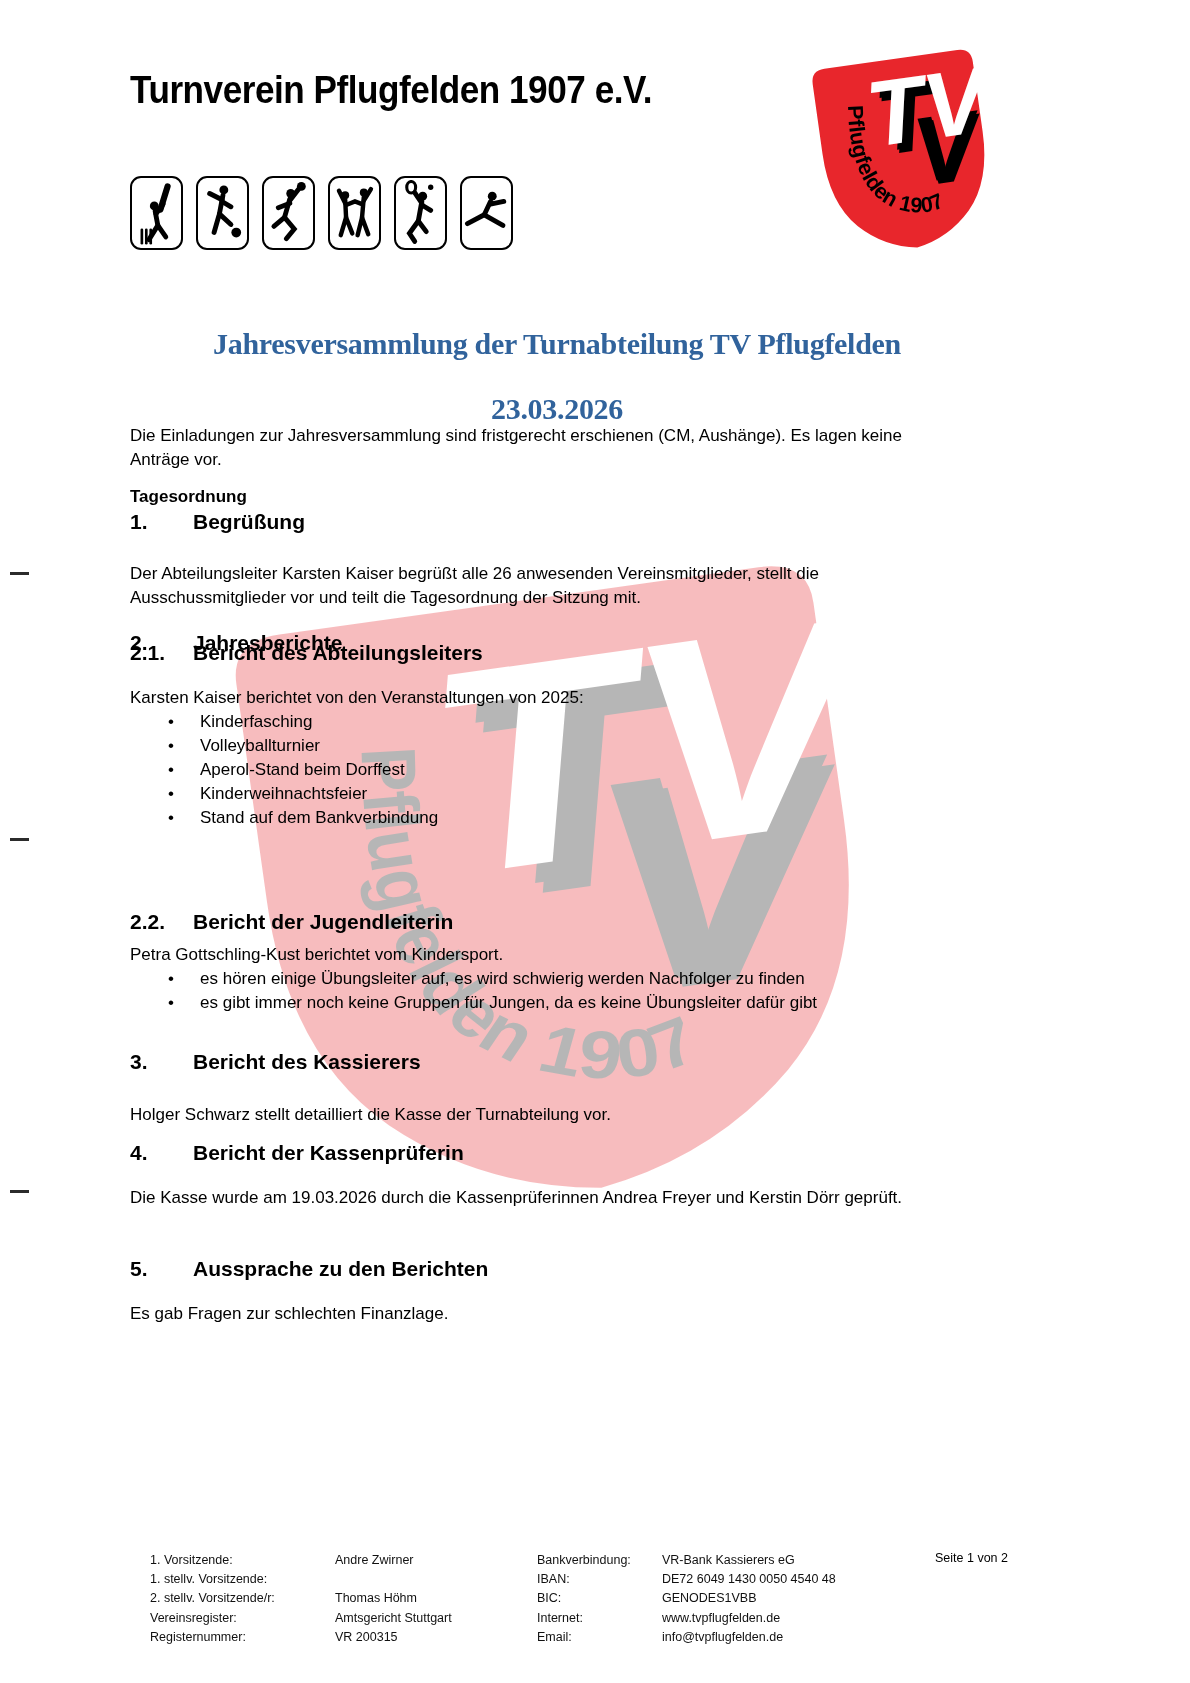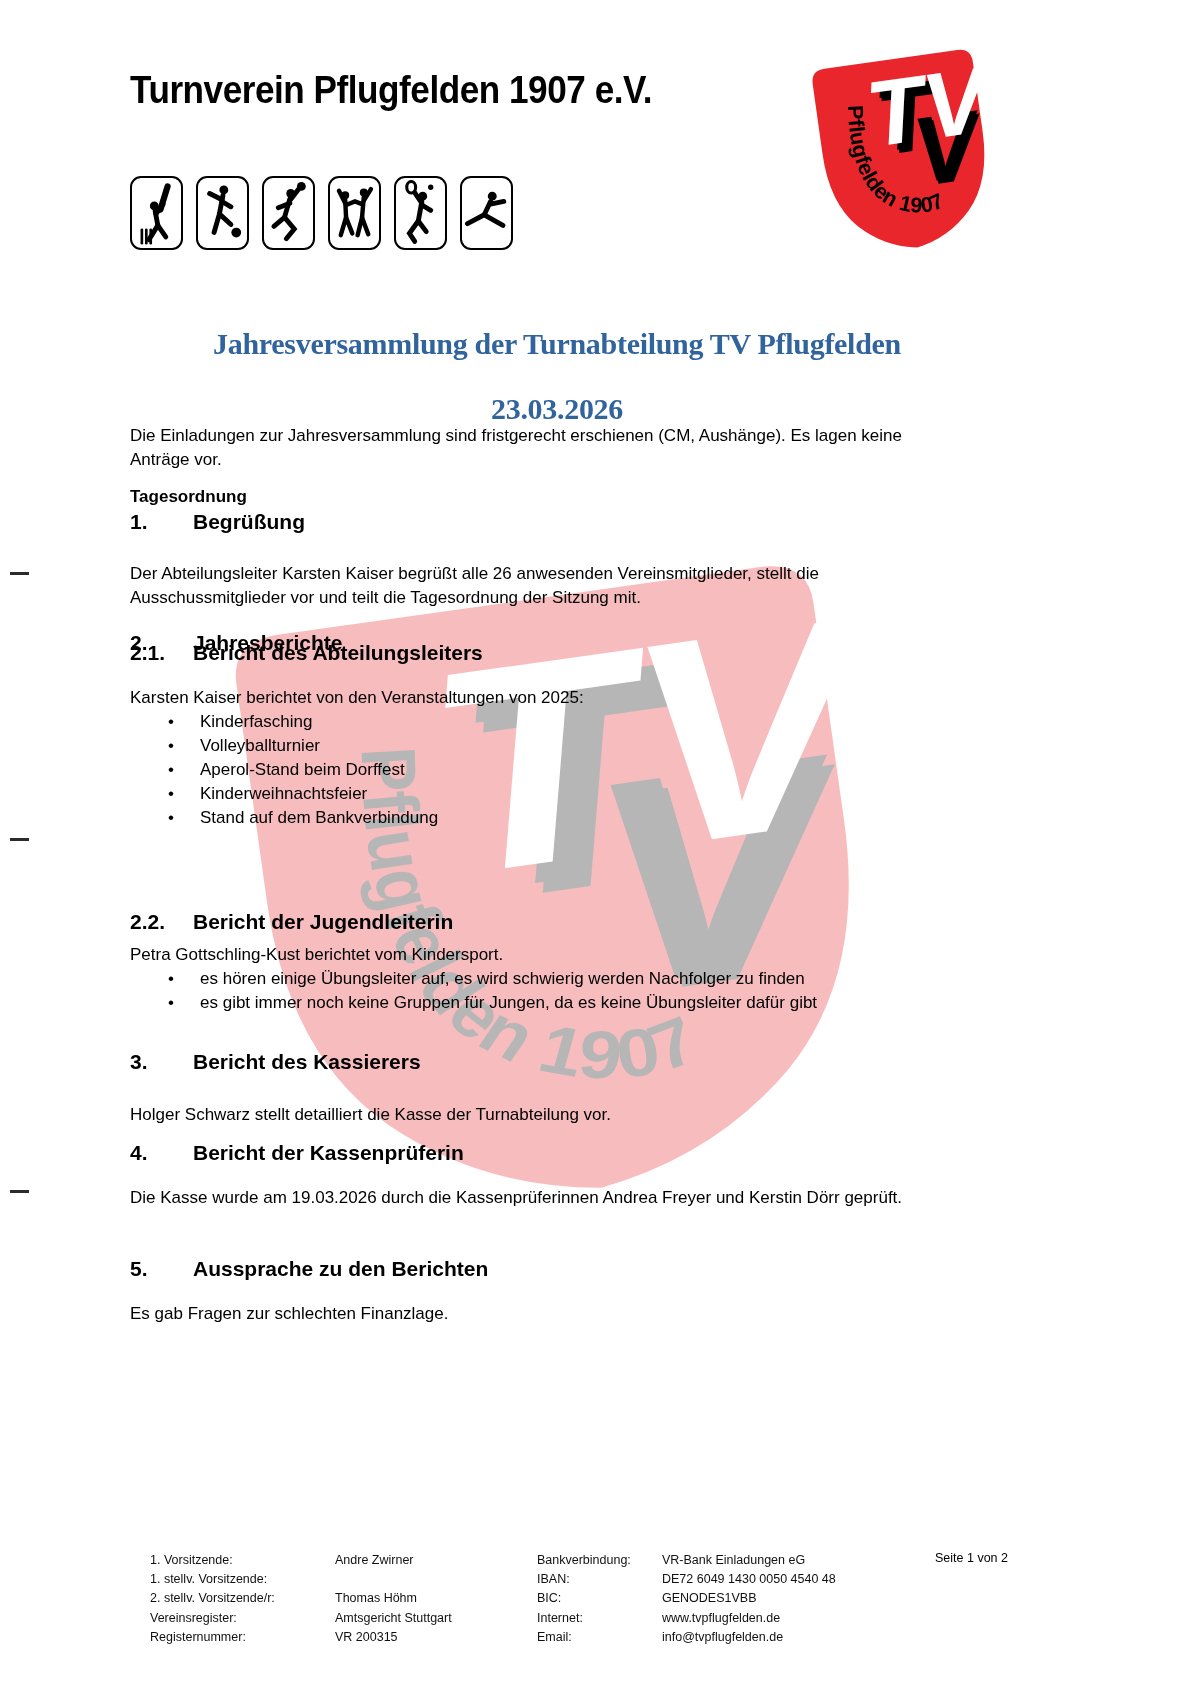--- a/index.html
+++ b/index.html
@@ -251,21 +251,21 @@
       </div>
     <div class="f-row">
         <span class="f-label">Registernummer:</span>
         <span>VR 200315</span>
       </div>
   </div>
 
   <div class="abs footer-col" id="footer-mid">
     <div class="f-row">
         <span class="f-label">Bankverbindung:</span>
-        <span>VR-Bank Einladungen eG</span>
+        <span>VR-Bank Kassierers eG</span>
       </div>
     <div class="f-row">
         <span class="f-label">IBAN:</span>
         <span>DE72 6049 1430 0050 4540 48</span>
       </div>
     <div class="f-row">
         <span class="f-label">BIC:</span>
         <span>GENODES1VBB</span>
       </div>
     <div class="f-row">

